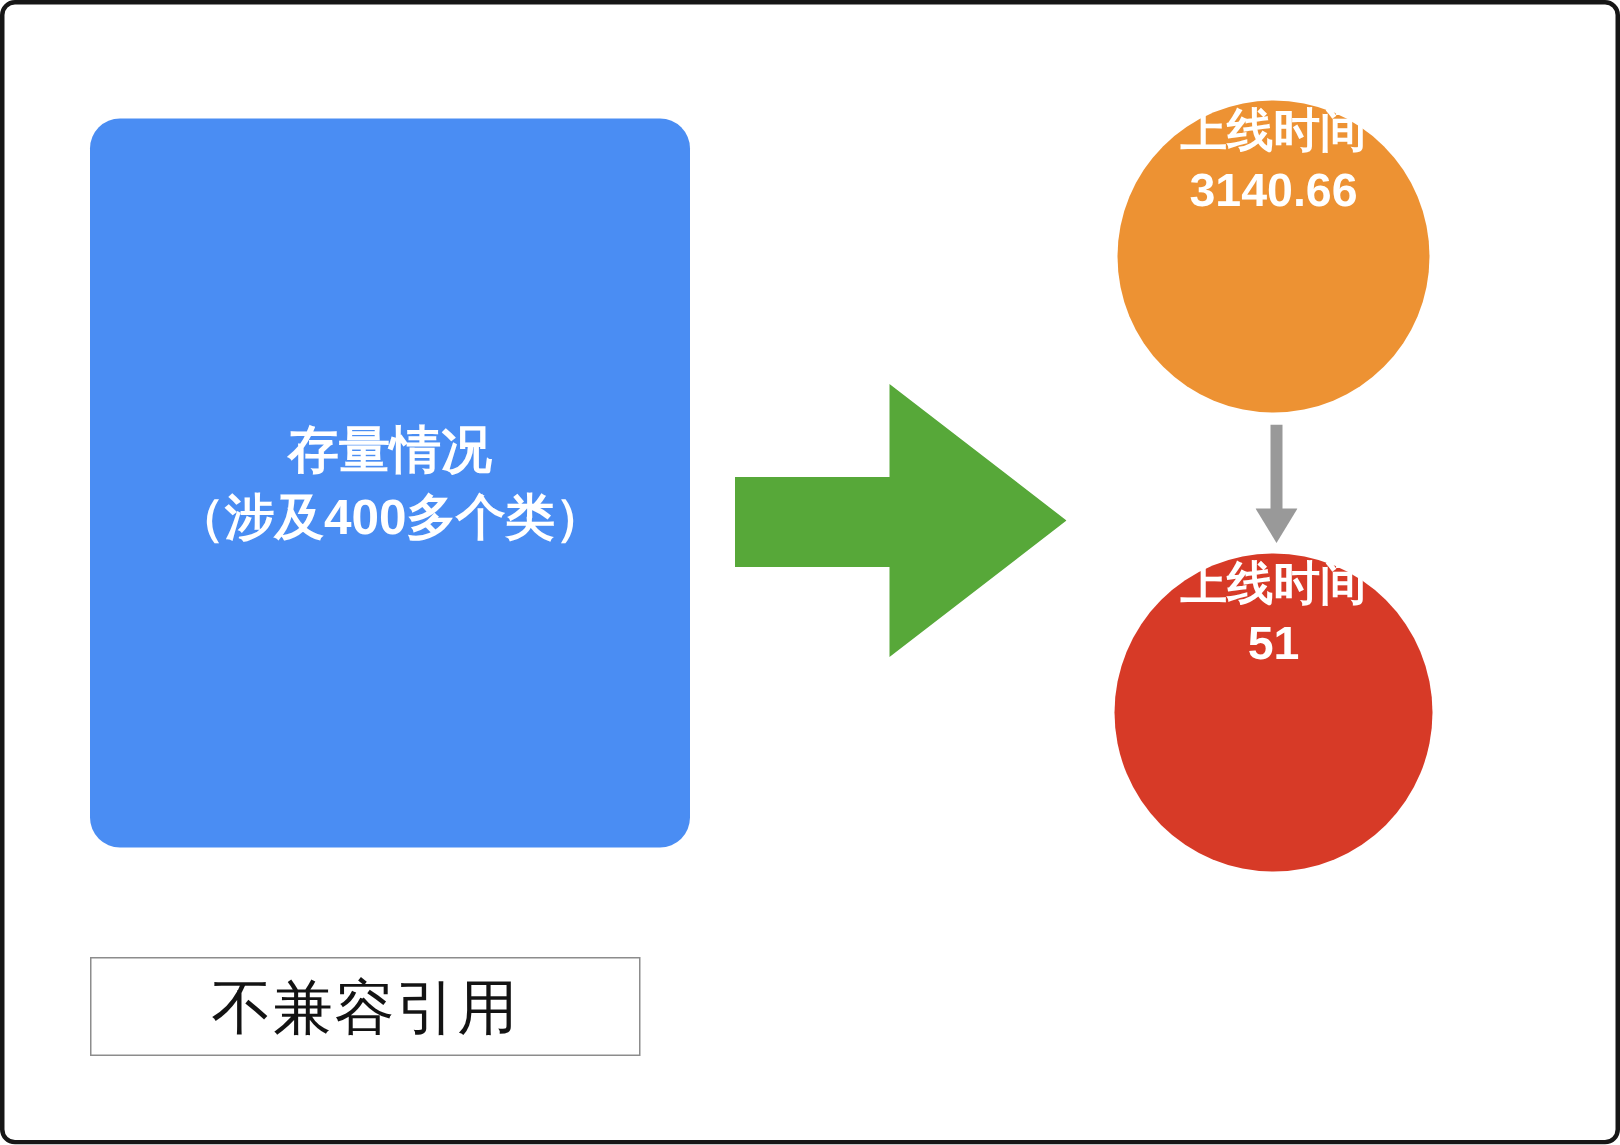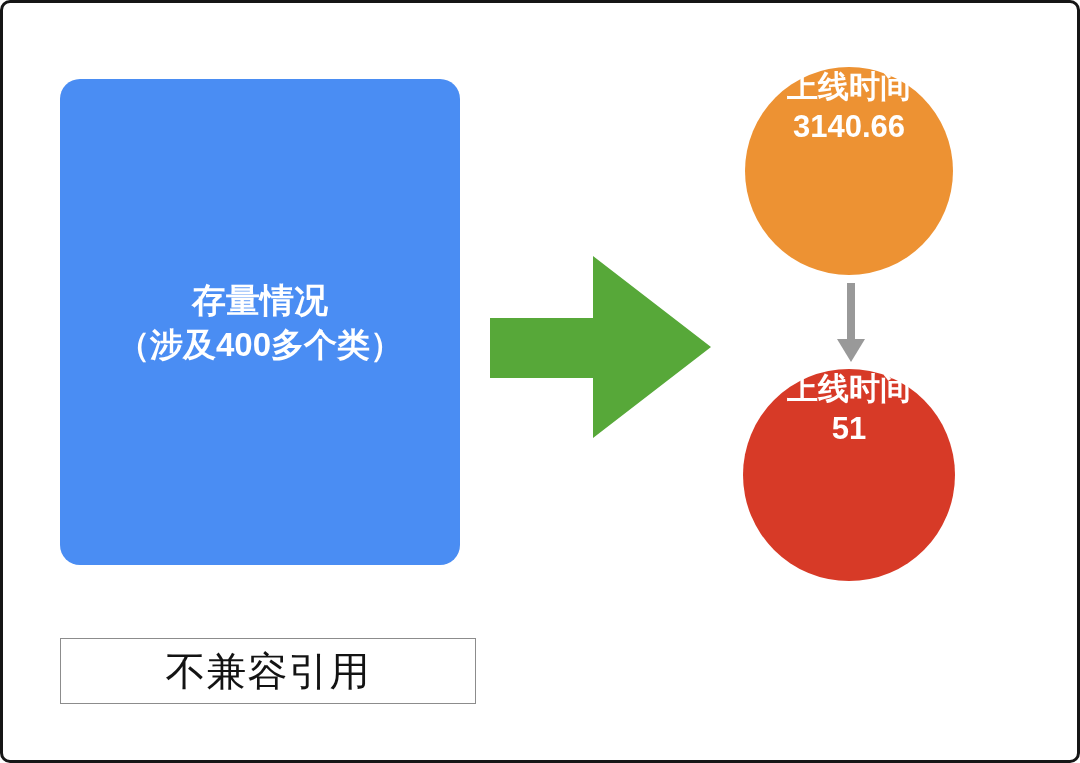--- a/index.html
+++ b/index.html
@@ -63,21 +63,21 @@
     position: absolute;
     top: 635px; height: 66px;
     box-sizing: border-box;
     background: #ffffff;
     border: 1px solid #8c8c8c;
     color: #131313;
     font-size: 40px;
     display: flex; align-items: center; justify-content: center;
     letter-spacing: 1px;
   }
-  .caption-left  { left: 57px;  width: 416px; }
+  .caption-left  { left: 57px;  width: 367px; }
   .caption-right { left: 740px; width: 217px; }
 </style>
 </head>
 <body>
 
 <div class="canvas">
 
   <div class="box-blue">
     <div class="title">存量情况</div>
     <div class="subtitle">（涉及400多个类）</div>

